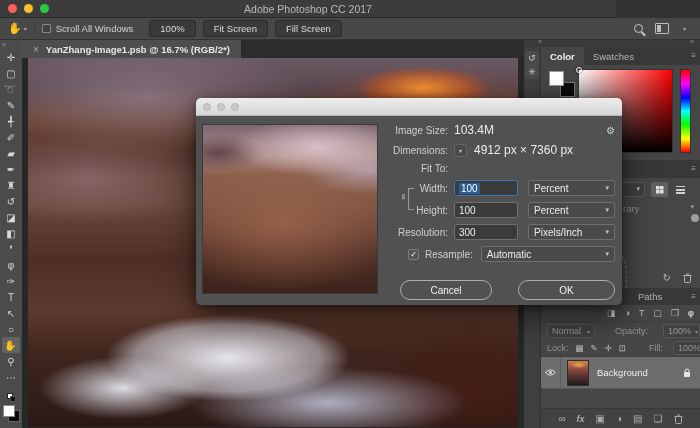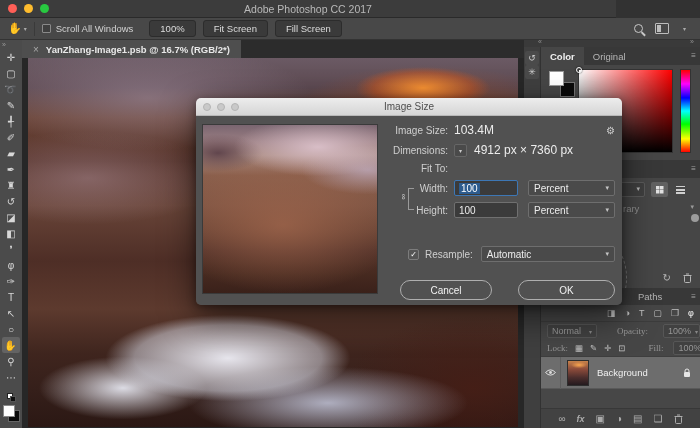--- a/index.html
+++ b/index.html
@@ -139,21 +139,21 @@
   #layerspanel .ptab.paths { margin-left:88px; }
   .filterrow { height:17px; background:#464646; border-bottom:1px solid #3c3c3c;
     display:flex; align-items:center; gap:9px; padding-left:66px; }
   .filtic { font-size:9px; color:#c2c2c2; }
   .filtic.pin { color:#fff; }
   .blendrow { height:18px; background:#464646; display:flex; align-items:center; padding-left:6px;gap:12px; }
   .sel { position:relative; height:14px; background:#414141; border:1px solid #565656; border-radius:2px;
     font-size:9px; color:#969696; display:flex; align-items:center; padding:0 4px; }
   .sel::after { content:"▾"; margin-left:auto; font-size:6px; color:#888; padding-left:4px; }
   .sel.blend { width:92px; }
-  .glabel { font-size:9px; color:#969696;font-family:Liberation Serif, serif; }
+  .glabel { font-size:9px; color:#969696; }
   .blendrow .glabel { margin-left:8px; margin-right:3px; }
   .valbox { width:37px; }
   .lockrow { height:17px; background:#464646; display:flex; align-items:center; gap:7px; padding-left:6px;
     border-bottom:1px solid #3e3e3e; }
   .lockic { font-size:8.5px; color:#c0c0c0; }
   .lockrow .fill-l { margin-left:9px; margin-right:3px; }
   .layerrow { height:32px; background:#6d6d6d; border-bottom:1px solid #595959;
     display:flex; align-items:center; }
   .eyecell { width:20px; height:32px; border-right:1px solid #5e5e5e;
     display:flex; align-items:center; justify-content:center; }
@@ -306,21 +306,21 @@
 
           <span class="stripbtn">↺</span>
               <span class="stripbtn">✳</span>
             </div>
         </div>
         <div id="panels">
 
           <div id="colorpanel">
             <div class="ptabbar">
               <span class="ptab active">Color</span>
-              <span class="ptab">Original</span>
+              <span class="ptab">Swatches</span>
               <span class="pmenu">≡</span>
             </div>
             <div class="pbody">
               <span class="cp-fgbg">
                   <span class="bg"></span>
                   <span class="fg"></span>
                 </span>
               <div class="cp-grad">
                 <span class="cp-marker"></span>
               </div>
@@ -432,21 +432,20 @@
     </div>
   </div>
 
   <div id="dialog">
     <div id="dlg-title">
       <div class="lights">
         <span class="light"></span>
         <span class="light"></span>
         <span class="light"></span>
       </div>
-      <span class="dtitle">Image Size</span>
     </div>
     <div id="dlg-body">
       <div id="dlg-preview"></div>
 
       <div class="drow" style="top:6px">
         <span class="dlabel">Image Size:</span>
         <span class="dvalue">103.4M</span>
         <span class="gear">⚙</span>
       </div>
 
@@ -471,20 +470,25 @@
 
       <div class="drow" style="top:86px">
         <span class="dlabel">Height:</span>
         <span class="dfield">100</span>
         <span class="dd unit">Percent</span>
       </div>
 
       <span class="linkbracket"></span>
       <span class="chain">∞</span>
 
+      <div class="drow" style="top:108px">
+        <span class="dlabel">Resolution:</span>
+        <span class="dfield">300</span>
+        <span class="dd unit">Pixels/Inch</span>
+      </div>
 
       <div class="drow resample" style="top:130px">
         <span class="dchk">✓</span>
         <span class="dlabel">Resample:</span>
         <span class="dd grow">Automatic</span>
       </div>
 
       <span class="dlg-btn btn-cancel">Cancel</span>
       <span class="dlg-btn btn-ok">OK</span>
     </div>

